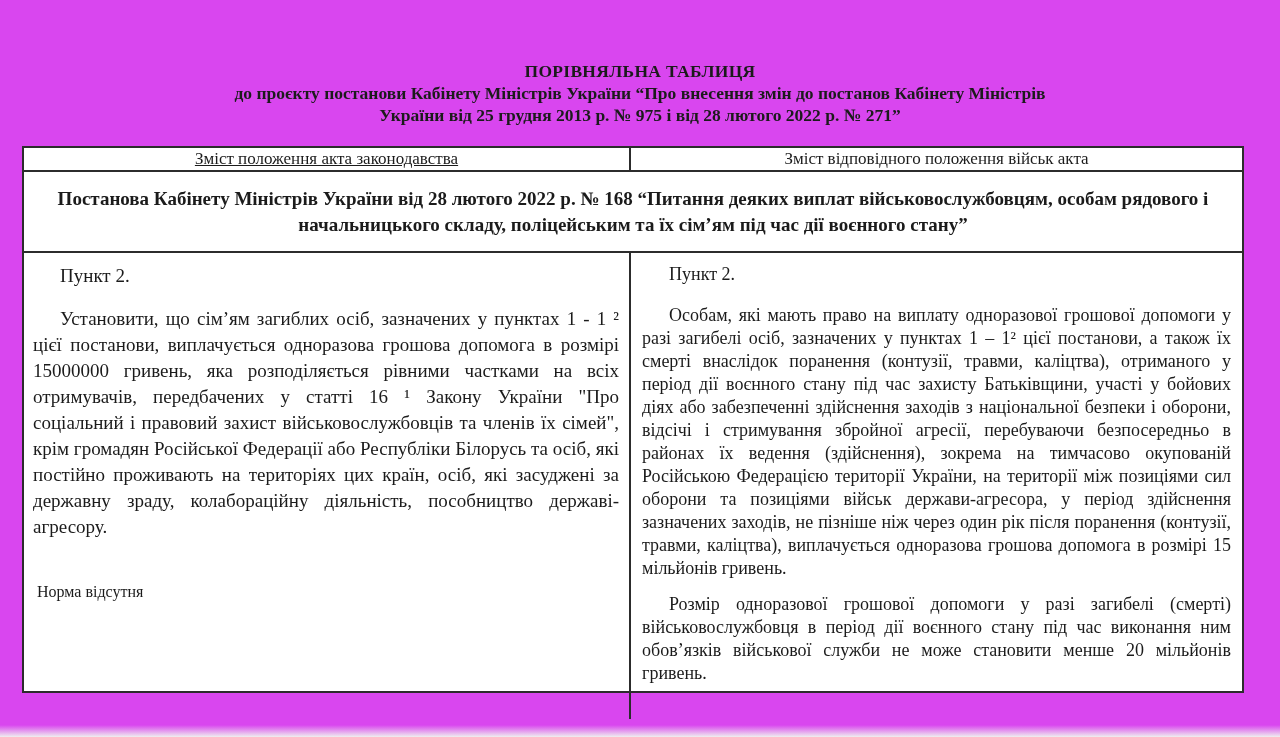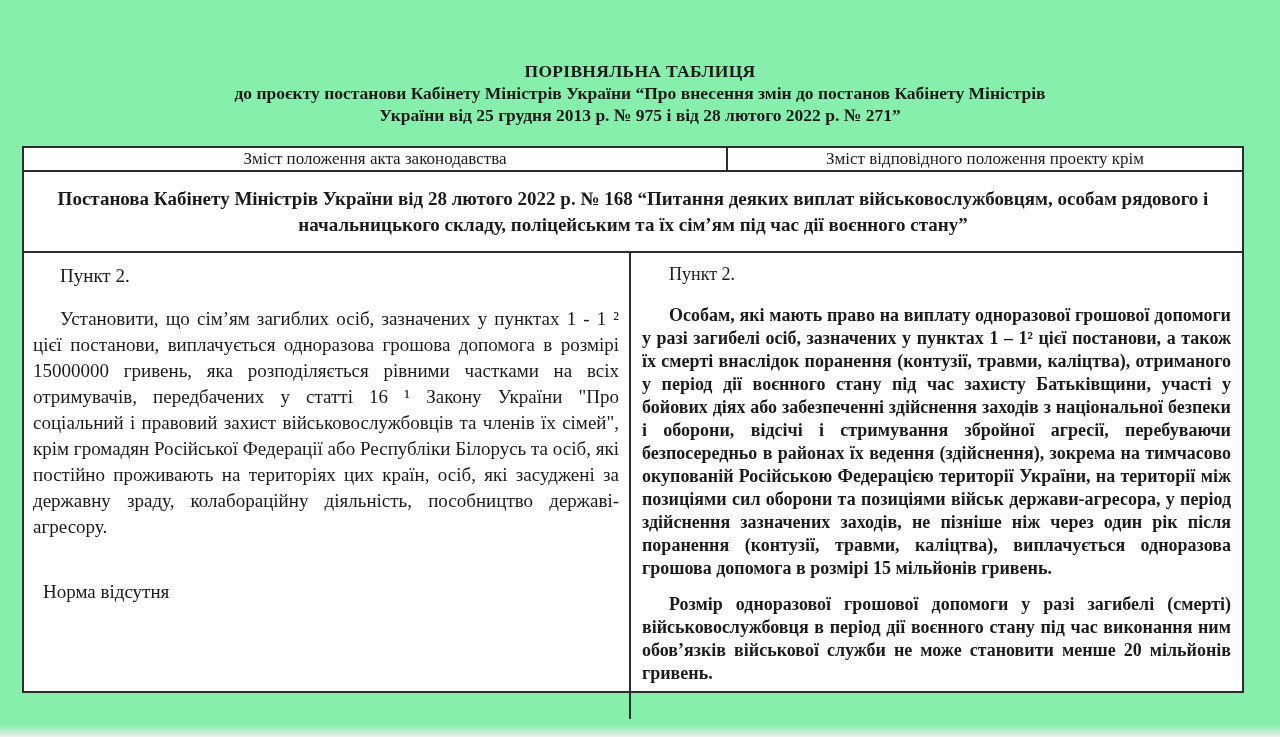--- a/index.html
+++ b/index.html
@@ -4,21 +4,21 @@
 <style>
   * { margin: 0; padding: 0; box-sizing: border-box; }
   html, body { width: 1280px; height: 737px; }
   body {
     background: #ffffff;
     font-family: "Liberation Serif", "DejaVu Serif", serif;
     color: #1b1b1b;
     position: relative;
     overflow: hidden;
   }
-  .doc-page { position: absolute; inset: 0; background: #86efac; }
+  .doc-page { position: absolute; inset: 0; background: #d946ef; }
 
   
   .title-block {
     position: absolute;
     top: 60px; left: 0; right: 0;
     text-align: center;
     font-weight: bold;
   }
   .title-main {
     font-size: 17.5px;
@@ -40,21 +40,21 @@
     background: #ffffff;
   }
   .tbl-header { display: flex; height: 24px; border-bottom: 2px solid #2c2c2c; }
   .th-cell {
     text-align: center;
     font-size: 17px;
     line-height: 22px;
     font-weight: normal;
     overflow: hidden;
   }
-  .th-left  { width: 704px; border-right: 2px solid #2c2c2c; }
+  .th-left  { width: 607px; border-right: 2px solid #2c2c2c; text-decoration: underline; }
   .th-right { flex: 1; }
 
   .act-row {
     height: 81px;
     border-bottom: 2px solid #2c2c2c;
     display: flex;
     align-items: center;
     justify-content: center;
     text-align: center;
     font-weight: bold;
@@ -84,27 +84,27 @@
   .point-label {
     text-indent: 27px;
     margin: 2px 0 18px 0;
     font-weight: normal;
   }
   .cell-left .point-label { margin-bottom: 17px; }
   .para {
     text-align: justify;
     text-indent: 27px;
   }
-  .cell-right .para { font-weight: bold; }
+  .cell-right .para { font-weight: normal; }
   .cell-right .para + .para { margin-top: 13px; }
   .no-norm {
     position: absolute;
-    left: 19px;
+    left: 13px;
     top: 326px;
-    font-size: 19px;
+    font-size: 16px;
   }
 
   
   .scan-edge {
     position: absolute;
     left: 0; right: 0; bottom: 0;
     height: 12px;
     background: linear-gradient(to bottom, rgba(255,255,255,0), #efefee);
   }
 </style>
@@ -118,21 +118,21 @@
     <div class="title-sub">
       <span>до проєкту постанови Кабінету Міністрів України “Про внесення змін до постанов Кабінету Міністрів</span>
       <span>України від 25 грудня 2013 р. № 975 і від 28 лютого 2022 р. № 271”</span>
     </div>
   </div>
 
   <div class="cmp-table">
 
     <div class="tbl-header">
       <div class="th-cell th-left">Зміст положення акта законодавства</div>
-      <div class="th-cell th-right">Зміст відповідного положення проекту крім</div>
+      <div class="th-cell th-right">Зміст відповідного положення військ акта</div>
     </div>
 
     <div class="act-row">Постанова Кабінету Міністрів України від 28 лютого 2022 р. № 168 “Питання деяких виплат військовослужбовцям, особам рядового і начальницького складу, поліцейським та їх сім’ям під час дії воєнного стану”</div>
 
     <div class="body-row">
 
       <div class="cell cell-left">
         <div class="point-label">Пункт 2.</div>
         <p class="para">Установити, що сім’ям загиблих осіб, зазначених у пунктах 1 - 1 ² цієї постанови, виплачується одноразова грошова допомога в розмірі 15000000 гривень, яка розподіляється рівними частками на всіх отримувачів, передбачених у статті 16 ¹ Закону України "Про соціальний і правовий захист військовослужбовців та членів їх сімей", крім громадян Російської Федерації або Республіки Білорусь та осіб, які постійно проживають на територіях цих країн, осіб, які засуджені за державну зраду, колабораційну діяльність, пособництво державі-агресору.</p>
         <div class="no-norm">Норма відсутня</div>

